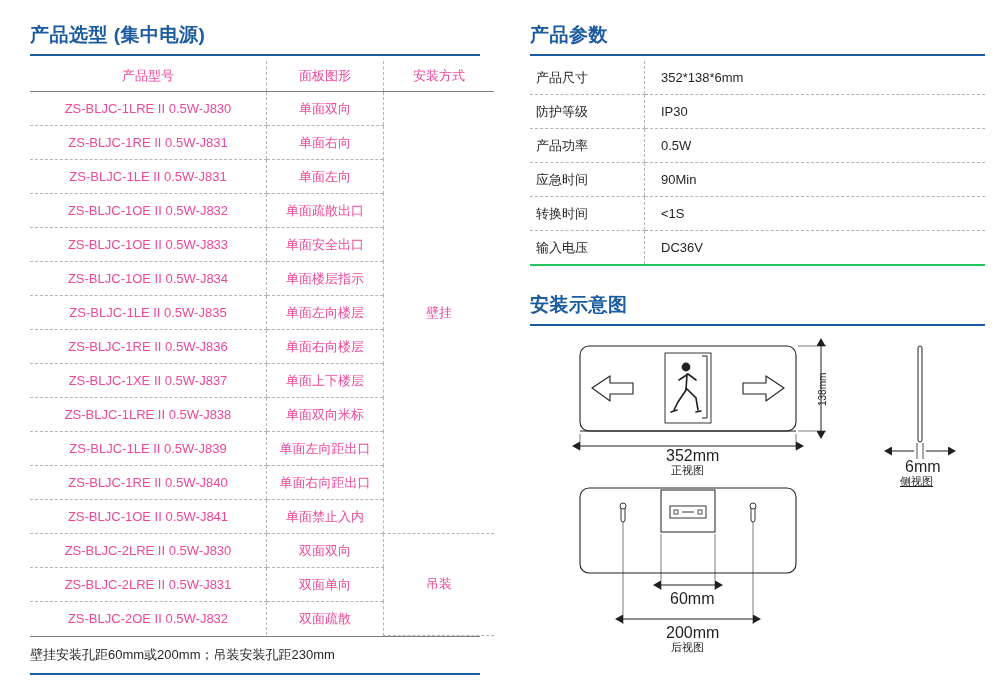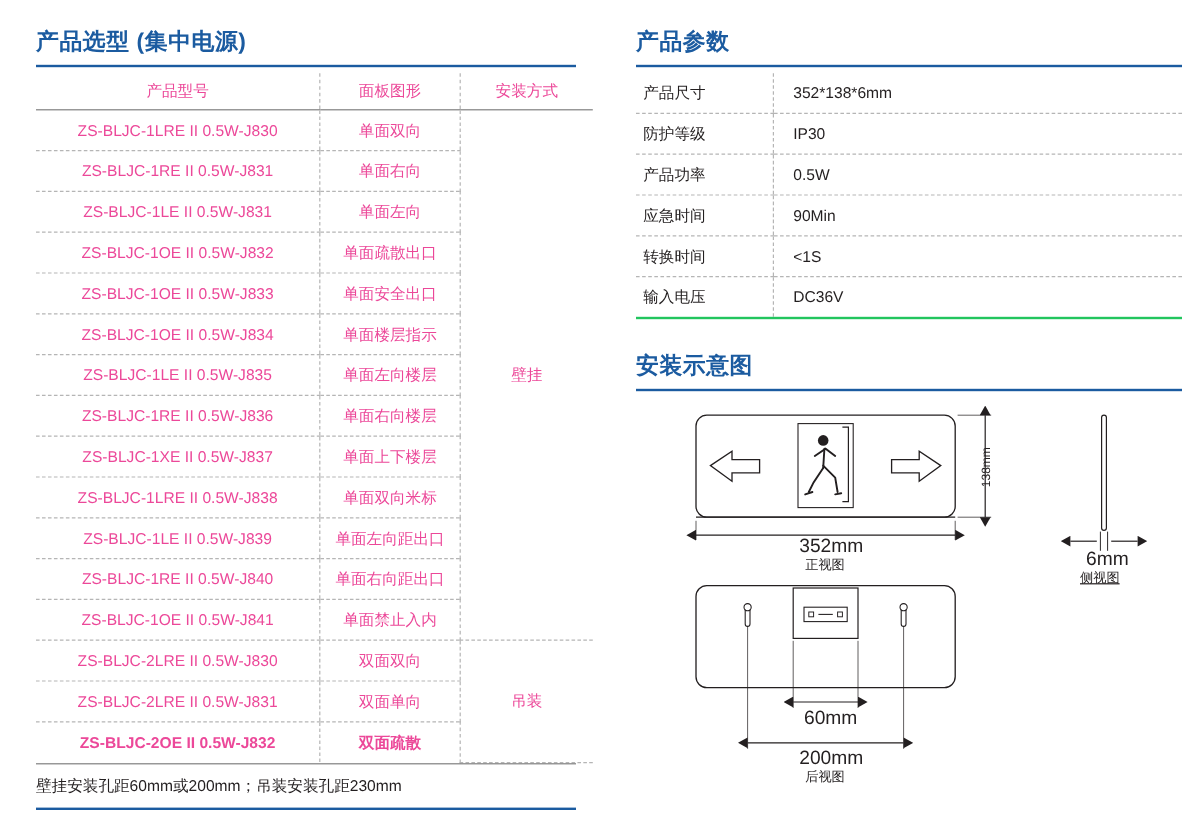--- a/index.html
+++ b/index.html
@@ -59,21 +59,20 @@
     height: 30px;
   }
   table.sel .c-model { width: 232px; }
   table.sel .c-panel { width: 112px; border-left: 1px dashed #b5b5b5; }
   table.sel .c-mount { width: 106px; border-left: 1px dashed #b5b5b5; }
   table.sel tr.head th {
     border-bottom: 1px solid #7f7f7f;
   }
   table.sel tr.last td {
     border-bottom: none;
-    font-weight: bold;
   }
   .note-row {
     border-top: 1px solid #7f7f7f;
     border-bottom: 2px solid #1b5ba0;
     font-size: 13px;
     padding: 9px 2px 9px 0;
     white-space: nowrap;
   }
   
   .right-col {

